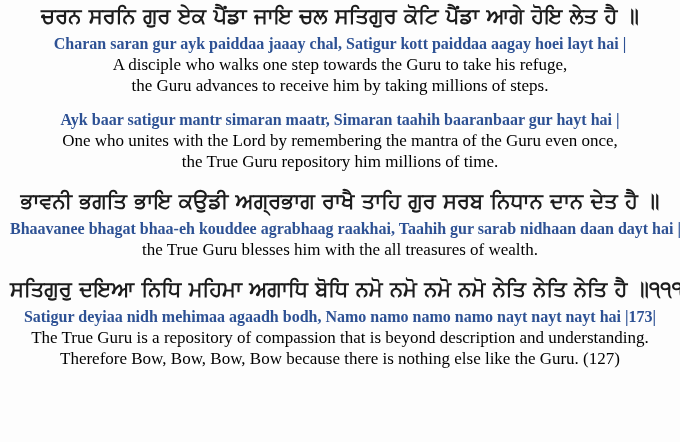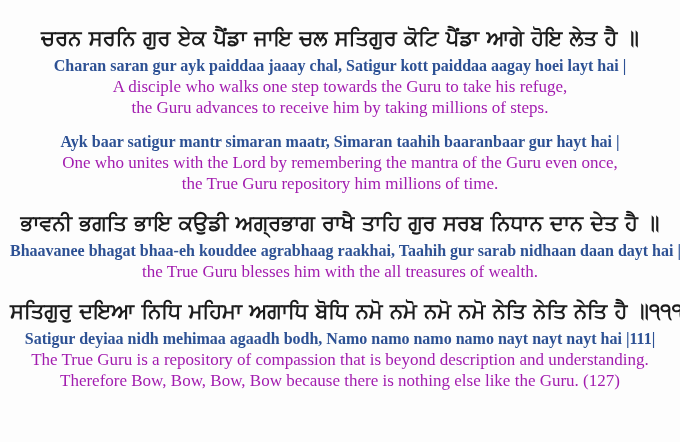--- a/index.html
+++ b/index.html
@@ -4,21 +4,21 @@
 <style>
   html, body {
     margin: 0;
     padding: 0;
     background: #fdfdfd;
   }
   .page {
     width: 680px;
     height: 442px;
     box-sizing: border-box;
-    padding-top: 22px;
+    padding-top: 0;
     overflow: hidden;
     text-align: center;
     background: #fdfdfd;
   }
   .stanza {
     margin: 0 0 13px 0;
   }
   .stanza p {
     margin: 0;
     padding: 0 10px;
@@ -37,21 +37,21 @@
     line-height: 21px;
     font-weight: bold;
     color: #2d5194;
     white-space: nowrap;
     text-align: center;
   }
   .english {
     font-family: "Liberation Serif", "DejaVu Serif", serif;
     font-size: 17px;
     line-height: 21px;
-    color: #a21caf;
+    color: #000000;
     white-space: nowrap;
   }
 </style>
 </head>
 <body>
 
 <div class="page">
 
   <section class="stanza">
     <p class="gurmukhi">ਚਰਨ ਸਰਨਿ ਗੁਰ ਏਕ ਪੈਂਡਾ ਜਾਇ ਚਲ ਸਤਿਗੁਰ ਕੋਟਿ ਪੈਂਡਾ ਆਗੇ ਹੋਇ ਲੇਤ ਹੈ ॥</p>
@@ -67,18 +67,18 @@
   </section>
 
   <section class="stanza">
     <p class="gurmukhi">ਭਾਵਨੀ ਭਗਤਿ ਭਾਇ ਕਉਡੀ ਅਗ੍ਰਭਾਗ ਰਾਖੈ ਤਾਹਿ ਗੁਰ ਸਰਬ ਨਿਧਾਨ ਦਾਨ ਦੇਤ ਹੈ ॥</p>
     <p class="translit">Bhaavanee bhagat bhaa-eh kouddee agrabhaag raakhai, Taahih gur sarab nidhaan daan dayt hai |</p>
     <p class="english">the True Guru blesses him with the all treasures of wealth.</p>
   </section>
 
   <section class="stanza">
     <p class="gurmukhi">ਸਤਿਗੁਰੁ ਦਇਆ ਨਿਧਿ ਮਹਿਮਾ ਅਗਾਧਿ ਬੋਧਿ ਨਮੋ ਨਮੋ ਨਮੋ ਨਮੋ ਨੇਤਿ ਨੇਤਿ ਨੇਤਿ ਹੈ ॥੧੧੧॥</p>
-    <p class="translit">Satigur deyiaa nidh mehimaa agaadh bodh, Namo namo namo namo nayt nayt nayt hai |111|</p>
+    <p class="translit">Satigur deyiaa nidh mehimaa agaadh bodh, Namo namo namo namo nayt nayt nayt hai |173|</p>
     <p class="english">The True Guru is a repository of compassion that is beyond description and understanding.</p>
     <p class="english">Therefore Bow, Bow, Bow, Bow because there is nothing else like the Guru. (127)</p>
   </section>
 
 </div>
 
 </body></html>

